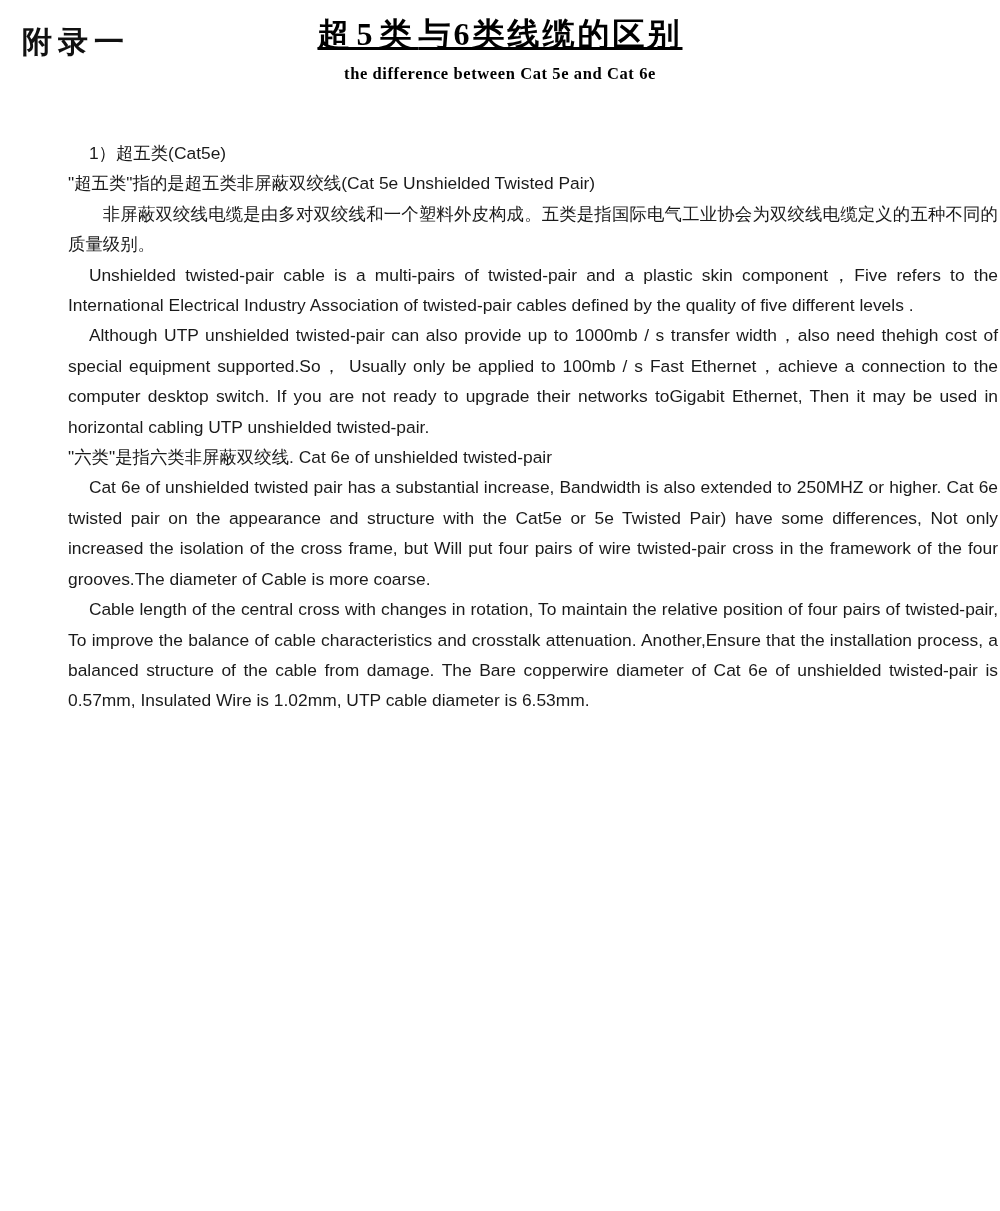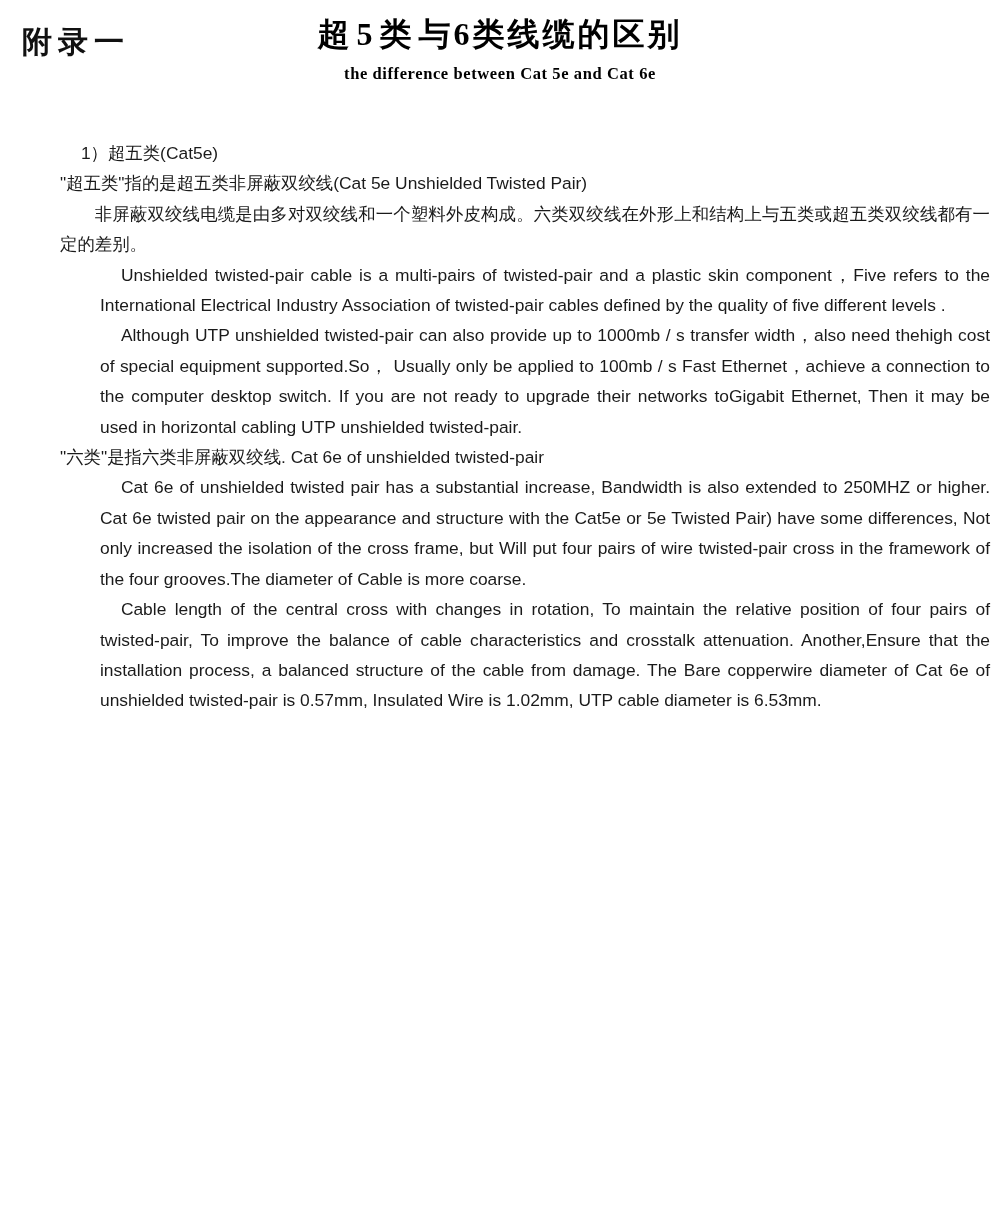--- a/index.html
+++ b/index.html
@@ -45,55 +45,55 @@
     text-align: center;
   }
   .title-cn {
     font-family: "Liberation Serif", serif;
     font-weight: bold;
     font-size: 32px;
     letter-spacing: 3px;
     color: #000;
     margin: 0;
     line-height: 1.25;
+    text-decoration: underline;
   }
   .title-cn .sp { letter-spacing: 7px; }
   .title-en {
     font-family: Liberation Serif, serif;
     font-weight: bold;
     font-size: 16.5px;
     letter-spacing: 0.6px;
     color: #000;
     margin: 10px 0 0 0;
   }
 
   
   .content {
     position: absolute;
-    left: 60px;
+    left: 68px;
     top: 138px;
     width: 930px;
   }
   p {
     margin: 0 0 0 0;
     font-size: 17.4px;
     line-height: 30.4px;
     color: #1a1a1a;
   }
   p.cn {
     font-family: "Liberation Sans", sans-serif;
     text-align: justify;
     text-justify: inter-ideograph;
     text-indent: 2em;
   }
   p.en {
     font-family: "Liberation Sans", sans-serif;
     text-align: justify;
     text-indent: 0;
-    margin-left: 40px;
   }
   p.indent-sm { text-indent: 1.2em; }
   p.noindent { text-indent: 0; }
 
   
   .watermark {
     position: absolute;
     left: 215px;
     top: 575px;
     width: 600px;
@@ -143,21 +143,21 @@
     <div class="appendix-label">附录一</div>
     <div class="title-block">
       <h1 class="title-cn"><span class="sp">超5类</span><span>与6类线缆的区别</span></h1>
       <div class="title-en">the difference between Cat 5e and Cat 6e</div>
     </div>
   </div>
 
   <div class="content">
     <p class="cn indent-sm">1）超五类(Cat5e)</p>
     <p class="cn noindent">"超五类"指的是超五类非屏蔽双绞线(Cat 5e Unshielded Twisted Pair)</p>
-    <p class="cn">非屏蔽双绞线电缆是由多对双绞线和一个塑料外皮构成。六类双绞线在外形上和结构上与五类或超五类双绞线都有一定的差别。</p>
+    <p class="cn">非屏蔽双绞线电缆是由多对双绞线和一个塑料外皮构成。五类是指国际电气工业协会为双绞线电缆定义的五种不同的质量级别。</p>
     <p class="en indent-sm">Unshielded twisted-pair cable is a multi-pairs of twisted-pair and a plastic skin component，Five refers to the International Electrical Industry Association of twisted-pair cables defined by the quality of five different levels .</p>
     <p class="en indent-sm">Although UTP unshielded twisted-pair can also provide up to 1000mb / s transfer width，also need thehigh cost of special equipment supported.So， Usually only be applied to 100mb / s Fast Ethernet，achieve a connection to the computer desktop switch. If you are not ready to upgrade their networks toGigabit Ethernet, Then it may be used in horizontal cabling UTP unshielded twisted-pair.</p>
     <p class="cn noindent">"六类"是指六类非屏蔽双绞线. Cat 6e of unshielded twisted-pair</p>
     <p class="en indent-sm">Cat 6e of unshielded twisted pair has a substantial increase, Bandwidth is also extended to 250MHZ or higher. Cat 6e twisted pair on the appearance and structure with the Cat5e or 5e Twisted Pair) have some differences, Not only increased the isolation of the cross frame, but Will put four pairs of wire twisted-pair cross in the framework of the four grooves.The diameter of Cable is more coarse.</p>
     <p class="en indent-sm">Cable length of the central cross with changes in rotation, To maintain the relative position of four pairs of twisted-pair, To improve the balance of cable characteristics and crosstalk attenuation. Another,Ensure that the installation process, a balanced structure of the cable from damage. The Bare copperwire diameter of Cat 6e of unshielded twisted-pair is 0.57mm, Insulated Wire is 1.02mm, UTP cable diameter is 6.53mm.</p>
   </div>
 
 
 </div>
 

